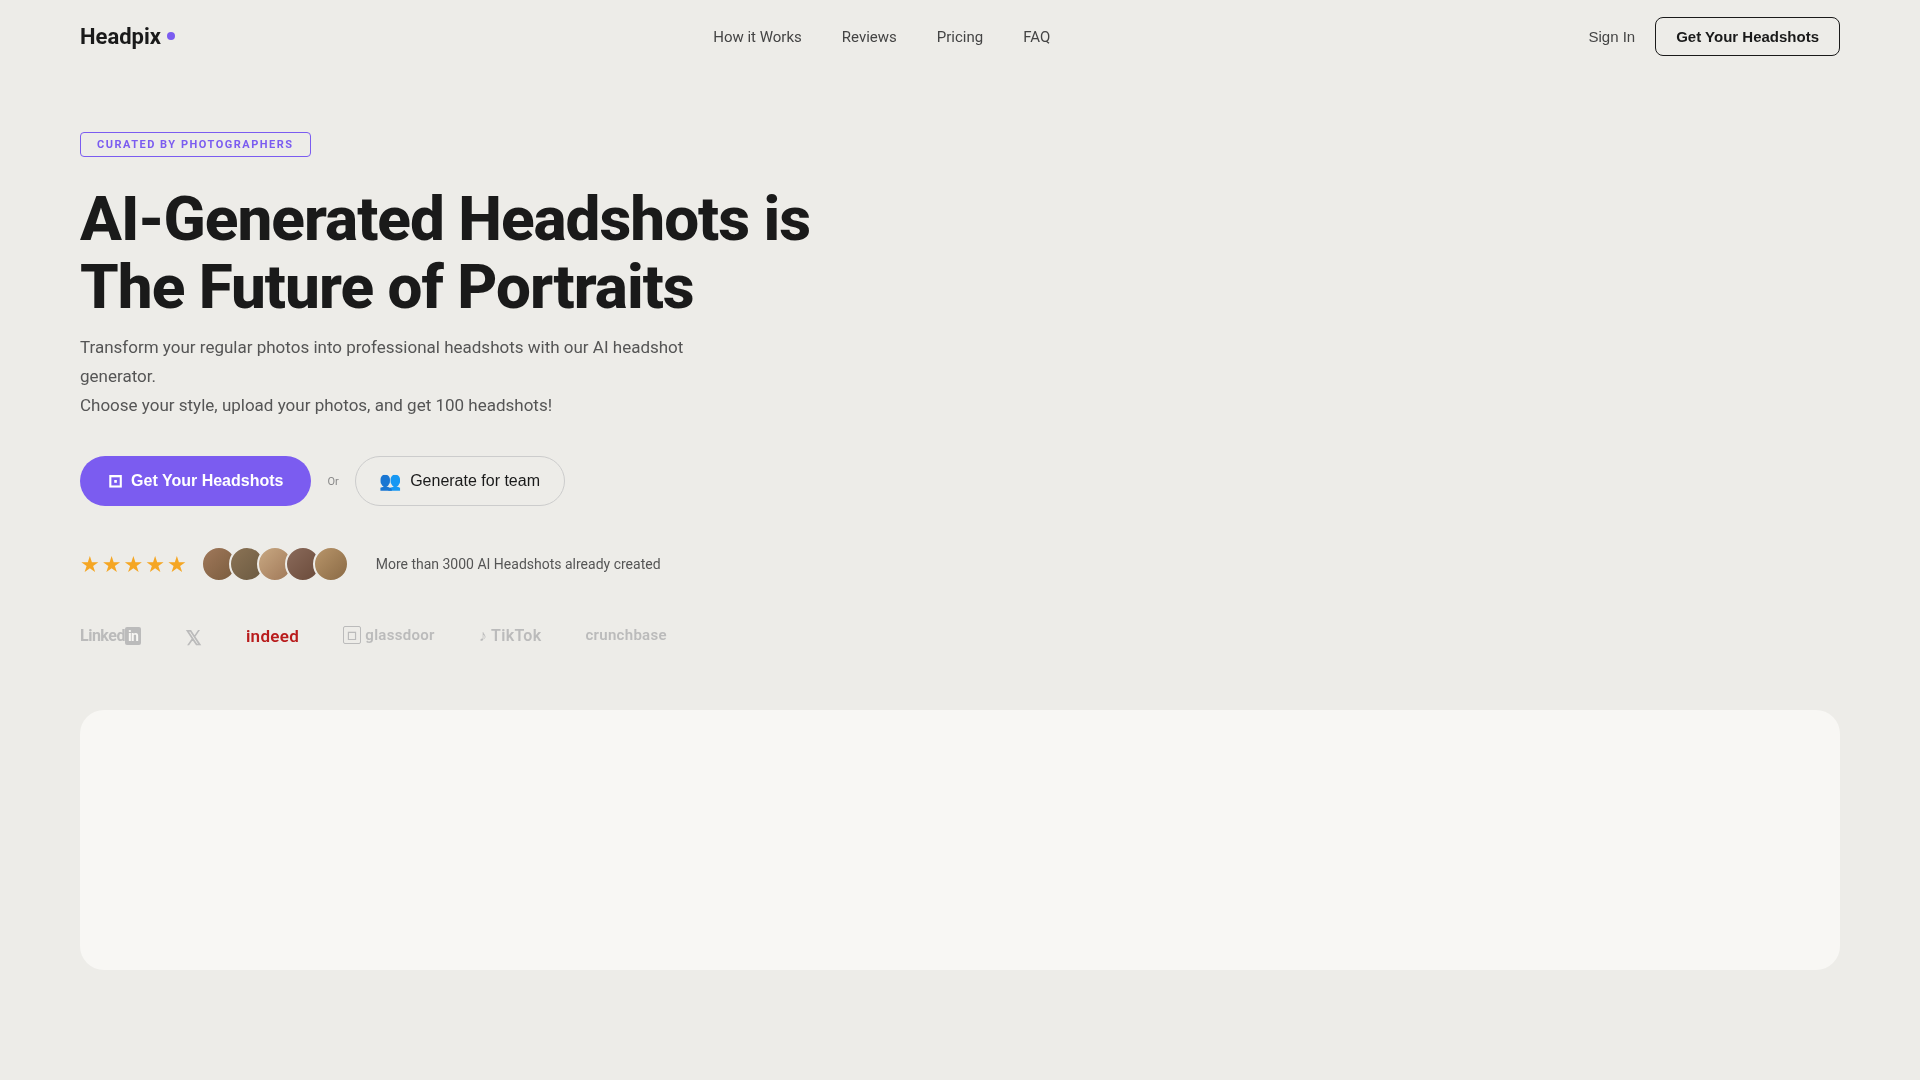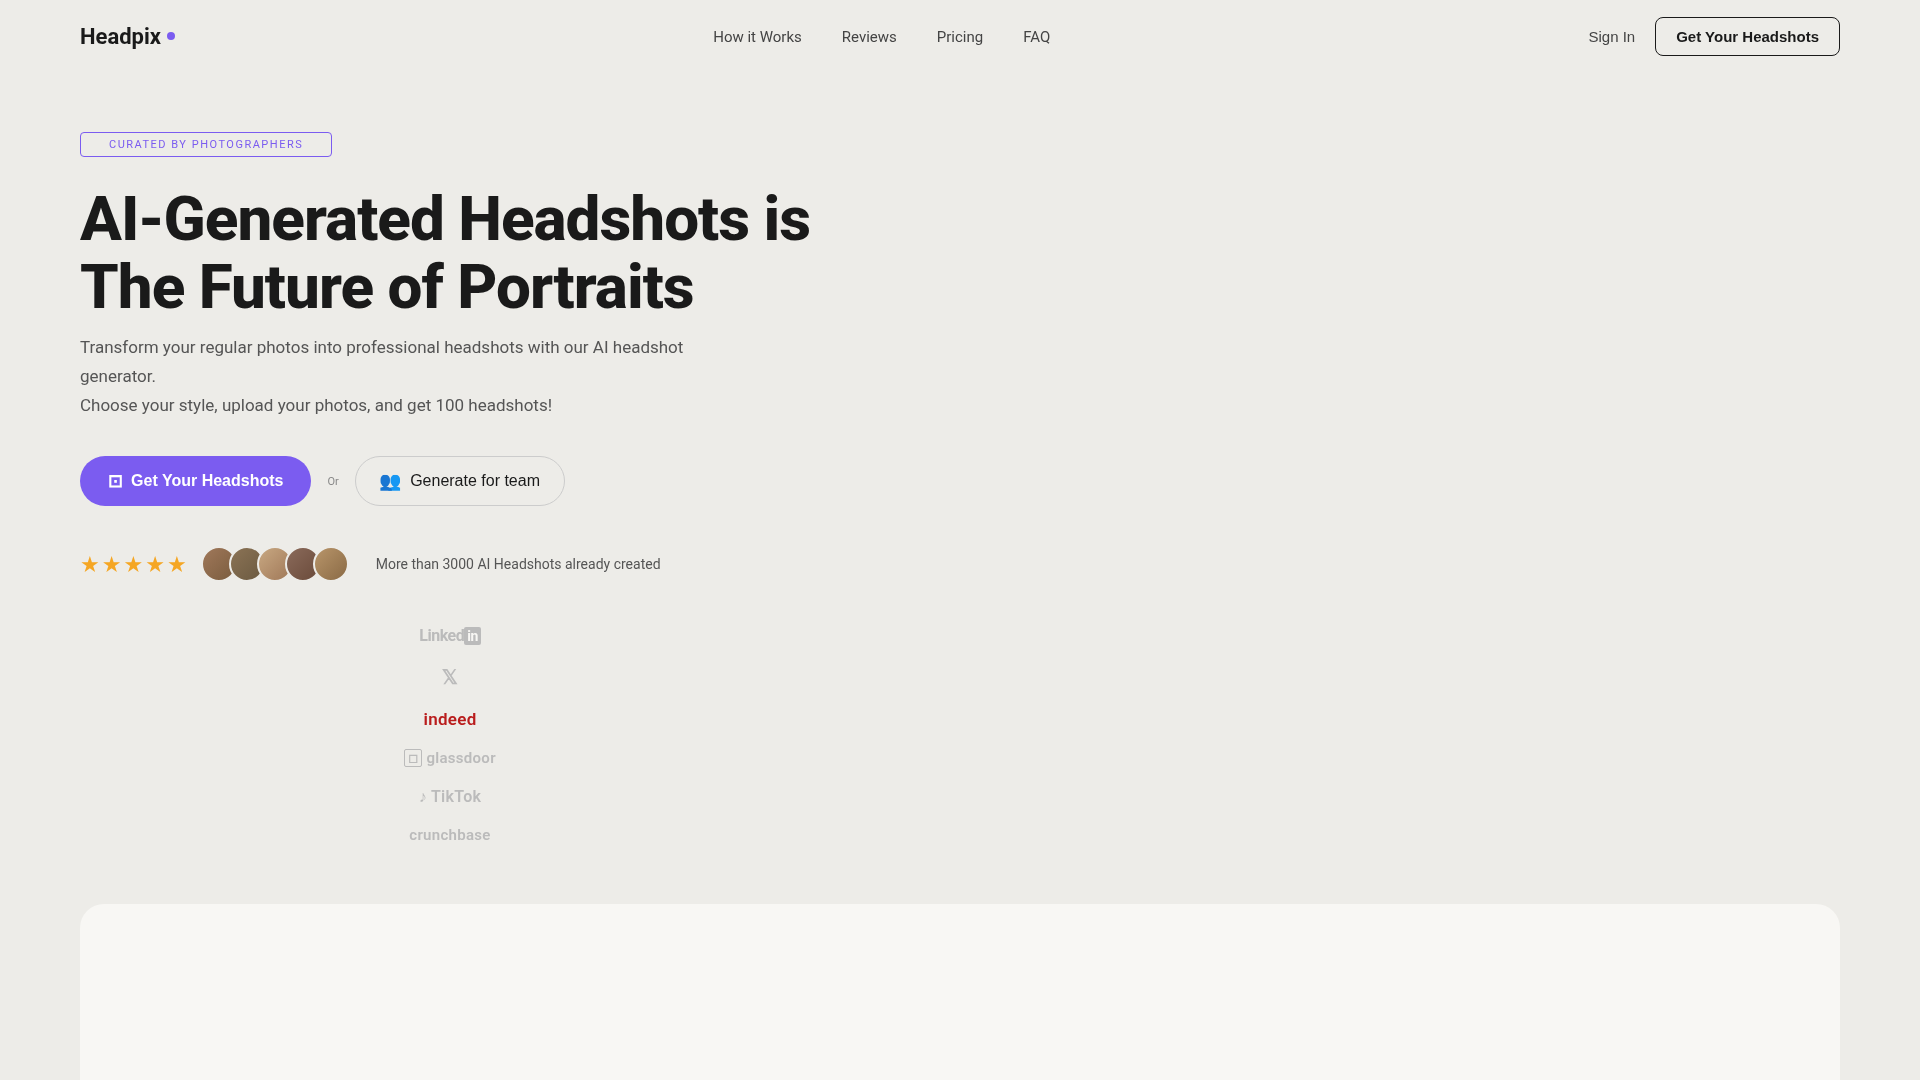--- a/index.html
+++ b/index.html
@@ -76,23 +76,23 @@
     
     .hero {
       padding: 60px 80px 40px;
       max-width: 900px;
     }
     .badge {
       display: inline-block;
       border: 1.5px solid #7B5CF0;
       color: #7B5CF0;
       font-size: 11px;
-      font-weight: 400;
+      font-weight: 700;
       letter-spacing: 1.5px;
-      padding: 5px 28px;
+      padding: 5px 16px;
       border-radius: 4px;
       margin-bottom: 28px;
     }
     .hero-title {
       font-size: 62px;
       font-weight: 800;
       line-height: 1.1;
       color: #1a1a1a;
       margin-bottom: 12px;
       letter-spacing: -1px;
@@ -190,24 +190,23 @@
     .avatar-5 { background: linear-gradient(135deg, #b8956a, #8a6a45); }
     .proof-text {
       font-size: 14px;
       color: #555;
       margin-left: 13px;
     }
 
     
     .brands {
       display: flex;
-      align-items: center;
-      gap: 20px;
+      align-items: flex-start;
+      gap: 44px;
       flex-wrap: wrap;
-      flex-direction: column;
     }
     .brand-logo {
       font-size: 16px;
       font-weight: 600;
       color: #bbb;
       display: flex;
       align-items: center;
       gap: 4px;
       letter-spacing: 0.3px;
     }

